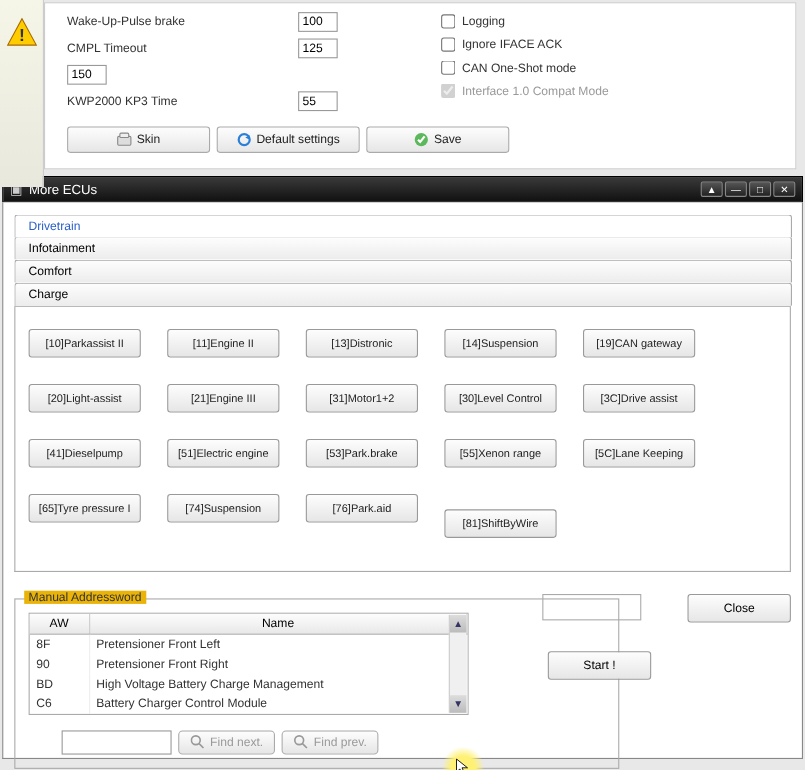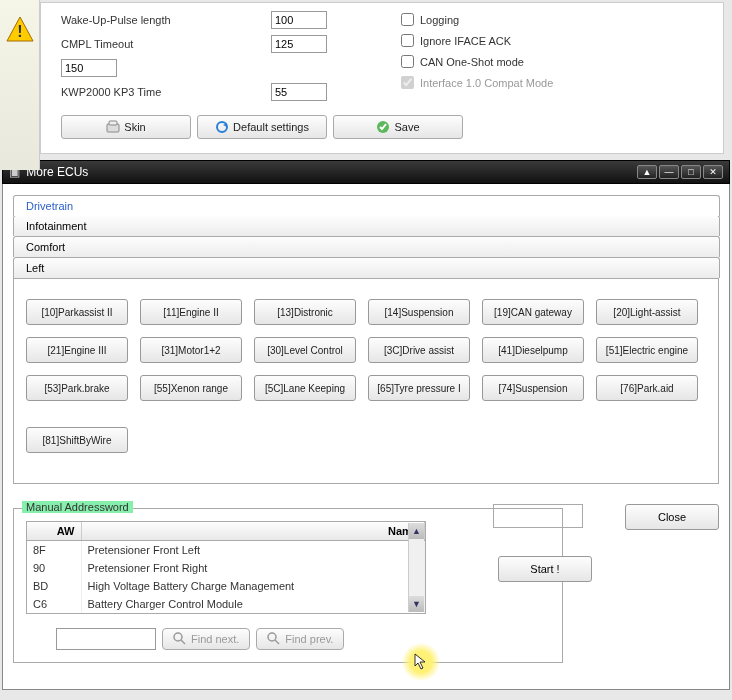--- a/index.html
+++ b/index.html
@@ -1,21 +1,21 @@
 <!DOCTYPE html>
 <html><head>
 <meta charset="utf-8">
 <style>
 * { box-sizing: border-box; margin: 0; padding: 0; }
 body { font-family: Tahoma, Arial, sans-serif; font-size: 11px; background: #e8e8e8; width: 732px; height: 700px; overflow: hidden; }
 
 .top-panel { background: #fff; border: 1px solid #ccc; margin: 2px 8px 0 40px; padding: 8px 10px 14px 20px; }
 .settings-row { display: flex; align-items: center; margin-bottom: 6px; }
 .settings-row label { width: 210px; color: #333; }
-.settings-row input[type=text] { width: 56px; height: 18px; border: 1px solid #999; padding: 1px 3px; font-size: 11px; text-align: left; }
+.settings-row input[type=text] { width: 36px; height: 18px; border: 1px solid #999; padding: 1px 3px; font-size: 11px; text-align: left; }
 .right-opts { position: absolute; left: 340px; top: 0; }
 .top-wrap { position: relative; }
 .chk-row { display: flex; align-items: center; margin-bottom: 8px; margin-top: 2px; color: #333; }
 .chk-row input { margin-right: 6px; }
 .chk-row.disabled { color: #999; }
 .chk-row.disabled input { accent-color: #999; }
 
 .btn-row { display: flex; gap: 6px; margin-top: 14px; justify-content: flex-start; padding-right: 40px; }
 .btn { background: linear-gradient(#fdfdfd,#e6e6e6); border: 1px solid #aaa; border-radius: 3px; padding: 4px 8px; height: 24px; display: inline-flex; align-items: center; justify-content: center; gap: 4px; cursor: pointer; font-size: 11px; color: #222; min-width: 130px; }
 .ico { width: 14px; height: 14px; display: inline-block; }
@@ -25,29 +25,29 @@
 .title-bar .spacer { flex: 1; }
 .win-btn { width: 20px; height: 14px; background: linear-gradient(#555,#222); border: 1px solid #888; margin-left: 2px; display: flex; align-items: center; justify-content: center; color: #fff; font-size: 9px; cursor: pointer; border-radius: 2px; }
 
 .window-body { background: #fff; border: 1px solid #888; border-top: none; margin: 0 2px; padding: 10px; height: 506px; }
 
 .tabs { display: flex; border-bottom: 1px solid #aaa; flex-direction: column; }
 .tab { padding: 4px 12px; border: 1px solid #aaa; border-bottom: none; background: linear-gradient(#fdfdfd,#ececec); margin-right: -1px; cursor: pointer; border-radius: 3px 3px 0 0; }
 .tab.active { background: #fff; color: #2a60c8; position: relative; top: 1px; }
 
 .ecu-box { border: 1px solid #aaa; border-top: none; padding: 20px 12px 30px 12px; background: #fff; }
-.ecu-grid { display: flex; flex-wrap: wrap; gap: 12px; }
+.ecu-grid { display: flex; flex-wrap: wrap; gap: 24px; }
 .ecu-btn { width: 102px; height: 26px; background: linear-gradient(#fdfdfd,#e6e6e6); border: 1px solid #999; border-radius: 3px; font-size: 10px; display: flex; align-items: center; justify-content: center; cursor: pointer; color: #222; padding: 0 2px; text-align: center; }
 
 .fieldset { border: 1px solid #aaa; margin-top: 24px; padding: 12px; position: relative; width: 550px; }
-.fieldset .legend { position: absolute; top: -8px; left: 8px; background: #86efac; padding: 0 4px; color: #333; }
+.fieldset .legend { position: absolute; top: -8px; left: 8px; background: #eab308; padding: 0 4px; color: #333; }
 
 .table-wrap { border: 1px solid #aaa; width: 400px; position: relative; }
 table { width: 100%; border-collapse: collapse; }
-th { background: linear-gradient(#fdfdfd,#e8e8e8); text-align: right; padding: 3px 6px; border-right: 1px solid #ccc; border-bottom: 1px solid #aaa; font-weight: bold; }
+th { background: linear-gradient(#fdfdfd,#e8e8e8); text-align: center; padding: 3px 6px; border-right: 1px solid #ccc; border-bottom: 1px solid #aaa; font-weight: normal; }
 td { padding: 3px 6px; border-right: 1px solid #eee; color: #333; }
 .scroll-stub { position: absolute; right: 1px; top: 1px; bottom: 1px; width: 16px; background: #f0f0f0; border-left: 1px solid #ccc; }
 .scroll-up, .scroll-down { height: 16px; background: linear-gradient(#ddd,#bbb); display: flex; align-items: center; justify-content: center; font-size: 9px; color: #336; cursor: pointer; }
 .scroll-down { position: absolute; bottom: 0; left: 0; right: 0; }
 
 .find-row { display: flex; gap: 6px; margin-top: 14px; align-items: center; padding-left: 30px; }
 .find-row input { border: 1px solid #999; height: 22px; width: 100px; padding: 2px 4px; }
 .find-btn { border: 1px solid #aaa; border-radius: 4px; background: linear-gradient(#fdfdfd,#e6e6e6); color: #999; padding: 3px 10px; display: inline-flex; align-items: center; gap: 4px; cursor: pointer; font-size: 11px; }
 .side-btn { width: 94px; height: 26px; background: linear-gradient(#fdfdfd,#e6e6e6); border: 1px solid #999; border-radius: 3px; display: flex; align-items: center; justify-content: center; cursor: pointer; }
 .bottom-area { display: flex; gap: 10px; position: relative; }
@@ -67,21 +67,21 @@
   <svg class="warn-icon" width="28" height="26" viewBox="0 0 28 26">
       <polygon points="14,1 27,25 1,25" fill="#ffcc00" stroke="#a66900" stroke-width="1"></polygon>
       <text x="14" y="21" text-anchor="middle" font-size="16" font-weight="bold" fill="#333">!</text>
     </svg>
 </div>
 
 <div class="top-panel">
   <div class="top-wrap">
     <div>
       <div class="settings-row">
-        <label>Wake-Up-Pulse length</label>
+        <label>Wake-Up-Pulse brake</label>
         <input type="text" value="100" style="">
       </div>
       <div class="settings-row">
         <label>CMPL Timeout</label>
         <input type="text" value="125" style="">
       </div>
       <div class="settings-row">
         <input type="text" value="150" style="">
       </div>
       <div class="settings-row">
@@ -142,21 +142,21 @@
   <span class="win-btn">□</span>
   <span class="win-btn">✕</span>
 </div>
 
 <div class="window-body">
 
   <div class="tabs">
     <div class="tab active">Drivetrain</div>
     <div class="tab">Infotainment</div>
     <div class="tab">Comfort</div>
-    <div class="tab">Left</div>
+    <div class="tab">Charge</div>
   </div>
 
   <div class="ecu-box">
     <div class="ecu-grid" id="ecu-grid">
         <div class="ecu-btn">[10]Parkassist II</div>
         <div class="ecu-btn">[11]Engine II</div>
         <div class="ecu-btn">[13]Distronic</div>
         <div class="ecu-btn">[14]Suspension</div>
         <div class="ecu-btn">[19]CAN gateway</div>
         <div class="ecu-btn">[20]Light-assist</div>

